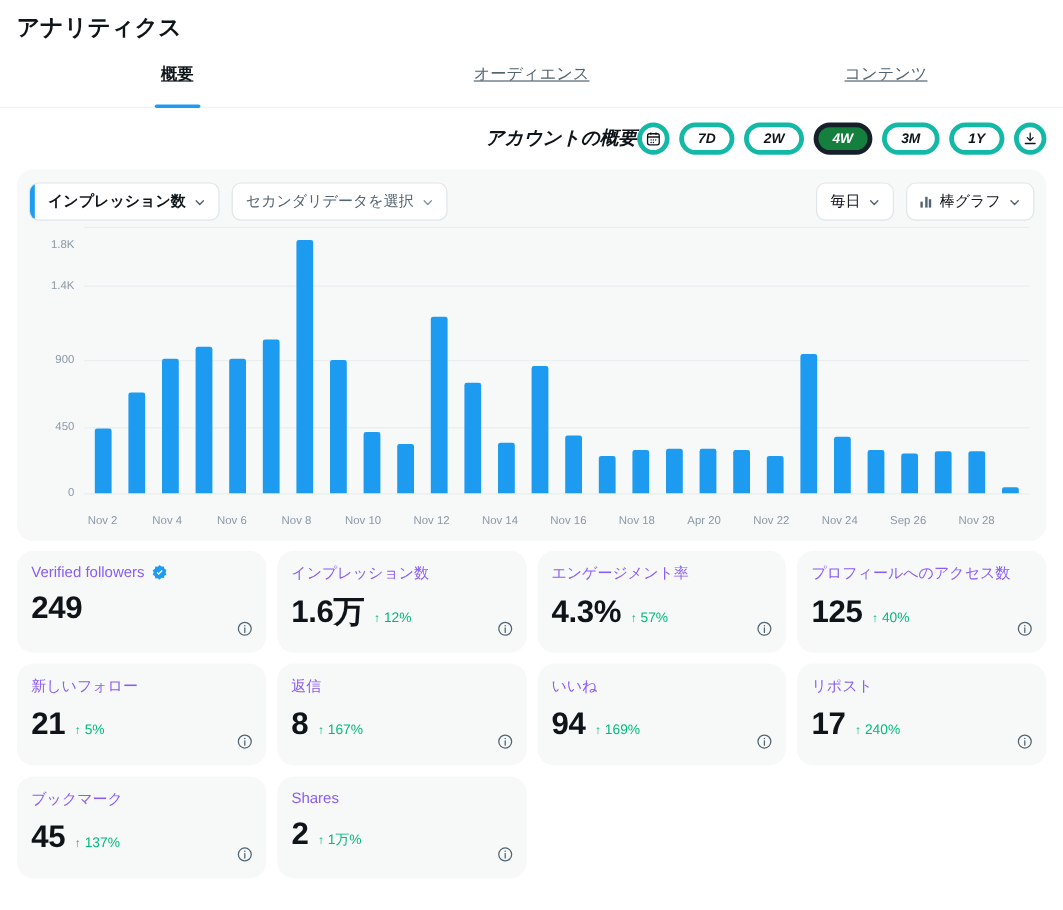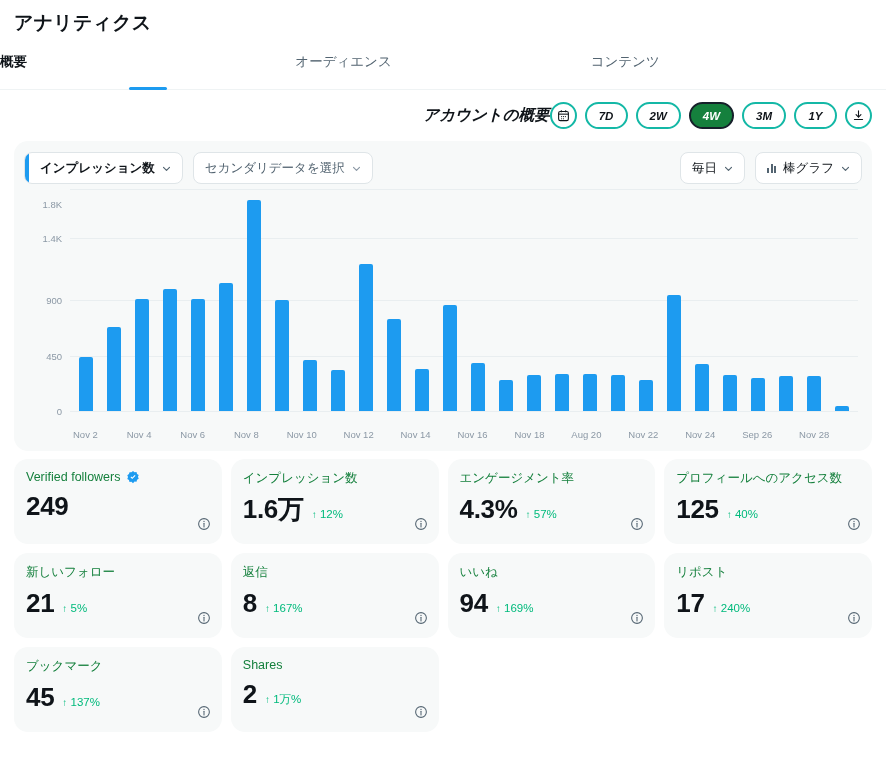--- a/index.html
+++ b/index.html
@@ -16,41 +16,41 @@
   .page-title {
     font-size: 19px; font-weight: 700; letter-spacing: .2px;
     padding: 10px 0 0 14px;
   }
   .tabs {
     display: flex; height: 42px; margin-top: 12px;
     border-bottom: 1px solid #eff3f4;
   }
   .tab {
     flex: 1 1 0; display: flex; align-items: flex-start;
-    position: relative;
+    justify-content: center; position: relative;
     font-size: 13.5px; color: #536471; font-weight: 400;
-    cursor: pointer; padding-top: 5px;
+    cursor: pointer; padding-top: 5px; text-decoration: underline;
   }
   .tab.active { color: #0f1419; font-weight: 700; }
   .tab.active .tab-underline {
     position: absolute; bottom: -1px; left: 50%; transform: translateX(-50%);
     width: 38px; height: 3.5px; border-radius: 2px; background: #1d9bf0;
   }
 
   
   .acct-row {
     display: flex; align-items: center; justify-content: flex-end;
     padding: 12px 14px 12px 14px;
     font-style: italic;
   }
   .acct-title { font-size: 15.5px; font-weight: 700; }
   .range-group { display: flex; align-items: center; gap: 8px; }
   .pill {
     height: 27px; min-width: 43px; padding: 0 12px;
-    border: 2px solid #14b8a6; border-radius: 14px;
+    border: 4px solid #14b8a6; border-radius: 14px;
     background: #fff; color: #0f1419;
     font-size: 11.5px; font-weight: 700;
     display: flex; align-items: center; justify-content: center;
     cursor: pointer;
   }
   .pill.active { background: #15803d; border-color: #16202a; color: #fff; }
   .pill.icon-pill { width: 27px; min-width: 27px; padding: 0; }
 
   
   .chart-panel {
@@ -108,21 +108,21 @@
   .xlabel { font-size: 9.5px; color: #8b98a5; white-space: nowrap; }
 
   
   .cards { padding: 8px 14px 0 14px; }
   .card-row { display: flex; gap: 9px; margin-bottom: 9px; }
   .card {
     width: 209px; height: 85px; background: #f7f9f9; border-radius: 14px;
     padding: 11px 12px 0 12px; position: relative; cursor: pointer;
   }
   .card-label {
-    font-size: 12.5px; color: #15803d; font-weight: 400;
+    font-size: 12.5px; color: #8b5cf6; font-weight: 400;
     display: flex; align-items: flex-start; gap: 5px;
   }
   .verified-badge { width: 14px; height: 14px; flex: none; }
   .card-valrow { display: flex; align-items: baseline; gap: 8px; margin-top: 9px; }
   .card-value { font-size: 26px; font-weight: 700; letter-spacing: -.3px; line-height: 1; }
   .card-delta { font-size: 11.5px; color: #00ba7c; font-weight: 400; white-space: nowrap; }
   .card-delta .arw { font-size: 10px; }
   .info-icon {
     position: absolute; right: 11px; bottom: 13px;
     width: 14px; height: 14px; cursor: pointer;
@@ -361,21 +361,21 @@
           <div class="xslot"></div>
           <div class="xslot">
             <span class="xlabel">Nov 16</span>
           </div>
           <div class="xslot"></div>
           <div class="xslot">
             <span class="xlabel">Nov 18</span>
           </div>
           <div class="xslot"></div>
           <div class="xslot">
-            <span class="xlabel">Aug 20</span>
+            <span class="xlabel">Apr 20</span>
           </div>
           <div class="xslot"></div>
           <div class="xslot">
             <span class="xlabel">Nov 22</span>
           </div>
           <div class="xslot"></div>
           <div class="xslot">
             <span class="xlabel">Nov 24</span>
           </div>
           <div class="xslot"></div>

